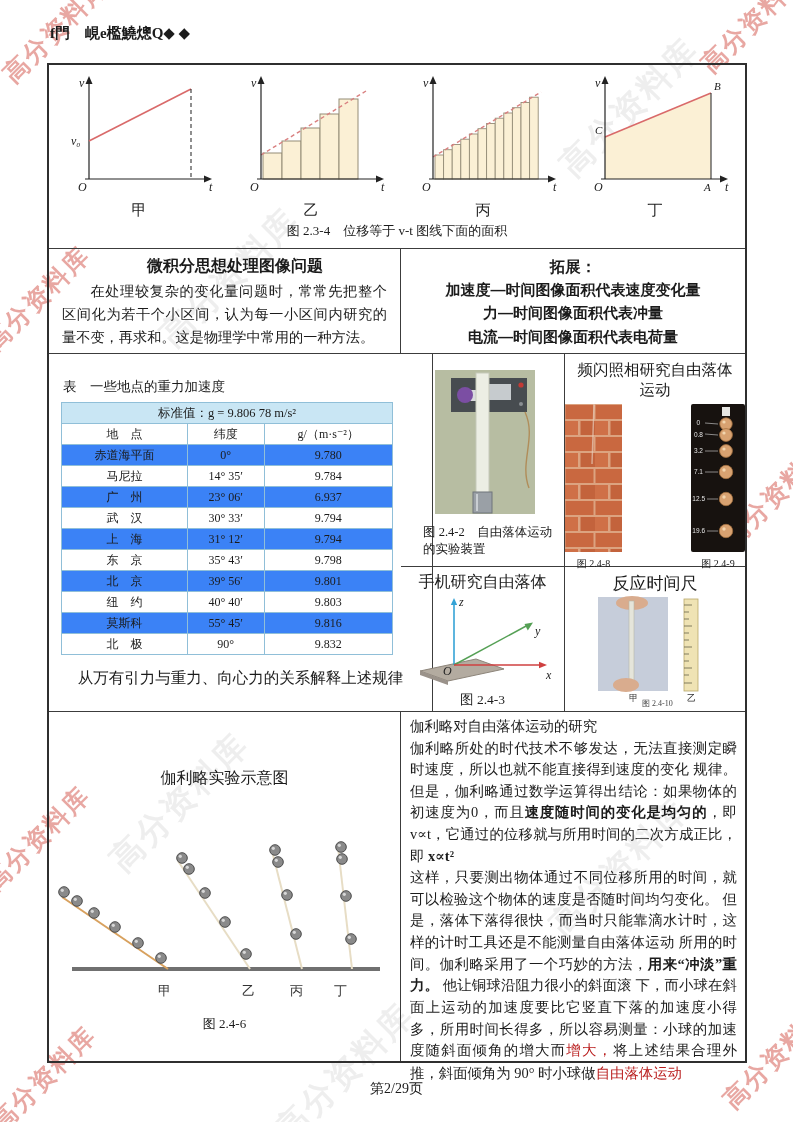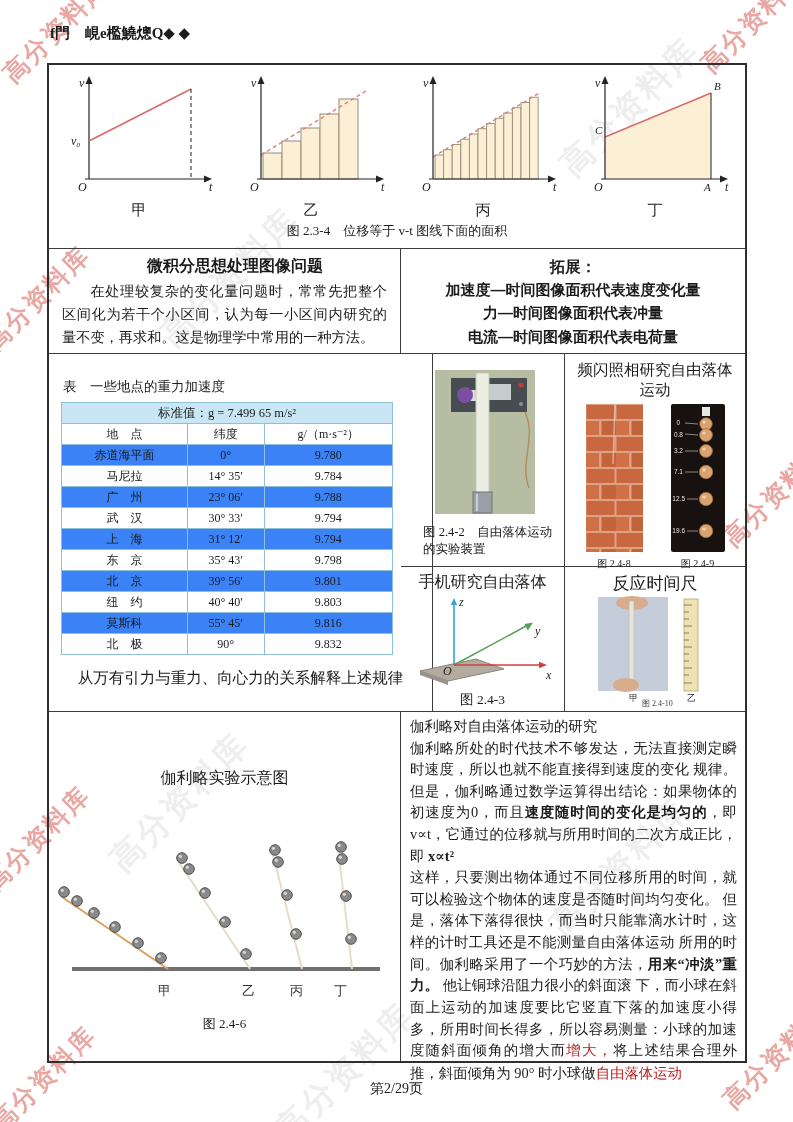--- a/index.html
+++ b/index.html
@@ -48,21 +48,21 @@
   table.gtable td{border:1px solid #90bfd8;text-align:center;padding:1.5px 2px;height:17px;}
   tr.band td{background:#c9e6f4;font-size:12.5px;}
   tr.alt td{background:#3b82f6;}
   .g-note{text-align:center;font-size:15.5px;margin-top:13px;}
 
   
   #cell-apparatus{left:352px;top:289px;width:164px;height:213px;text-align:center;}
   .app-caption{font-size:12.5px;text-align:left;padding:2px 10px 0 22px;line-height:1.35;}
   #cell-strobe{left:516px;top:289px;width:180px;height:213px;text-align:center;}
   .strobe-title{font-size:15.5px;line-height:1.3;margin:6px 8px 4px 8px;}
-  .strobe-figs{display:flex;justify-content:center;gap:28px;margin-top:2px;}
+  .strobe-figs{display:flex;justify-content:space-between;gap:28px;margin-top:2px;}
   .strobe-cap{font-size:10px;margin-top:1px;}
   .strobe-lbl{font-family:"Liberation Sans",sans-serif;font-size:6.5px;fill:#e3e3e3;}
 
   #cell-phone{left:352px;top:502px;width:164px;height:145px;text-align:center;}
   .phone-title{font-size:16px;margin-top:5px;}
   .phone-cap{font-size:13.5px;margin-top:0;}
   #cell-reaction{left:516px;top:502px;width:180px;height:145px;text-align:center;}
   .react-title{font-size:17px;margin-top:5px;}
 
   
@@ -194,41 +194,41 @@
     <div class="exp-line">加速度—时间图像面积代表速度变化量</div>
     <div class="exp-line">力—时间图像面积代表冲量</div>
     <div class="exp-line">电流—时间图像面积代表电荷量</div>
   </div>
 
   <div id="cell-gravity" class="cell bb br">
     <div class="g-title">表　一些地点的重力加速度</div>
     <table class="gtable">
       <tbody>
           <tr class="band">
-            <td colspan="3">标准值：g = 7.499 65 m/s²</td>
+            <td colspan="3">标准值：g = 9.806 78 m/s²</td>
           </tr>
       <tr>
         <td>地　点</td>
         <td>纬度</td>
         <td>g/（m·s⁻²）</td>
       </tr>
       <tr class="alt">
             <td>赤道海平面</td>
             <td>0°</td>
             <td>9.780</td>
           </tr>
       <tr>
             <td>马尼拉</td>
             <td>14° 35′</td>
             <td>9.784</td>
           </tr>
       <tr class="alt">
             <td>广　州</td>
             <td>23° 06′</td>
-            <td>9.788</td>
+            <td>6.937</td>
           </tr>
       <tr>
             <td>武　汉</td>
             <td>30° 33′</td>
             <td>9.794</td>
           </tr>
       <tr class="alt">
             <td>上　海</td>
             <td>31° 12′</td>
             <td>9.794</td>

